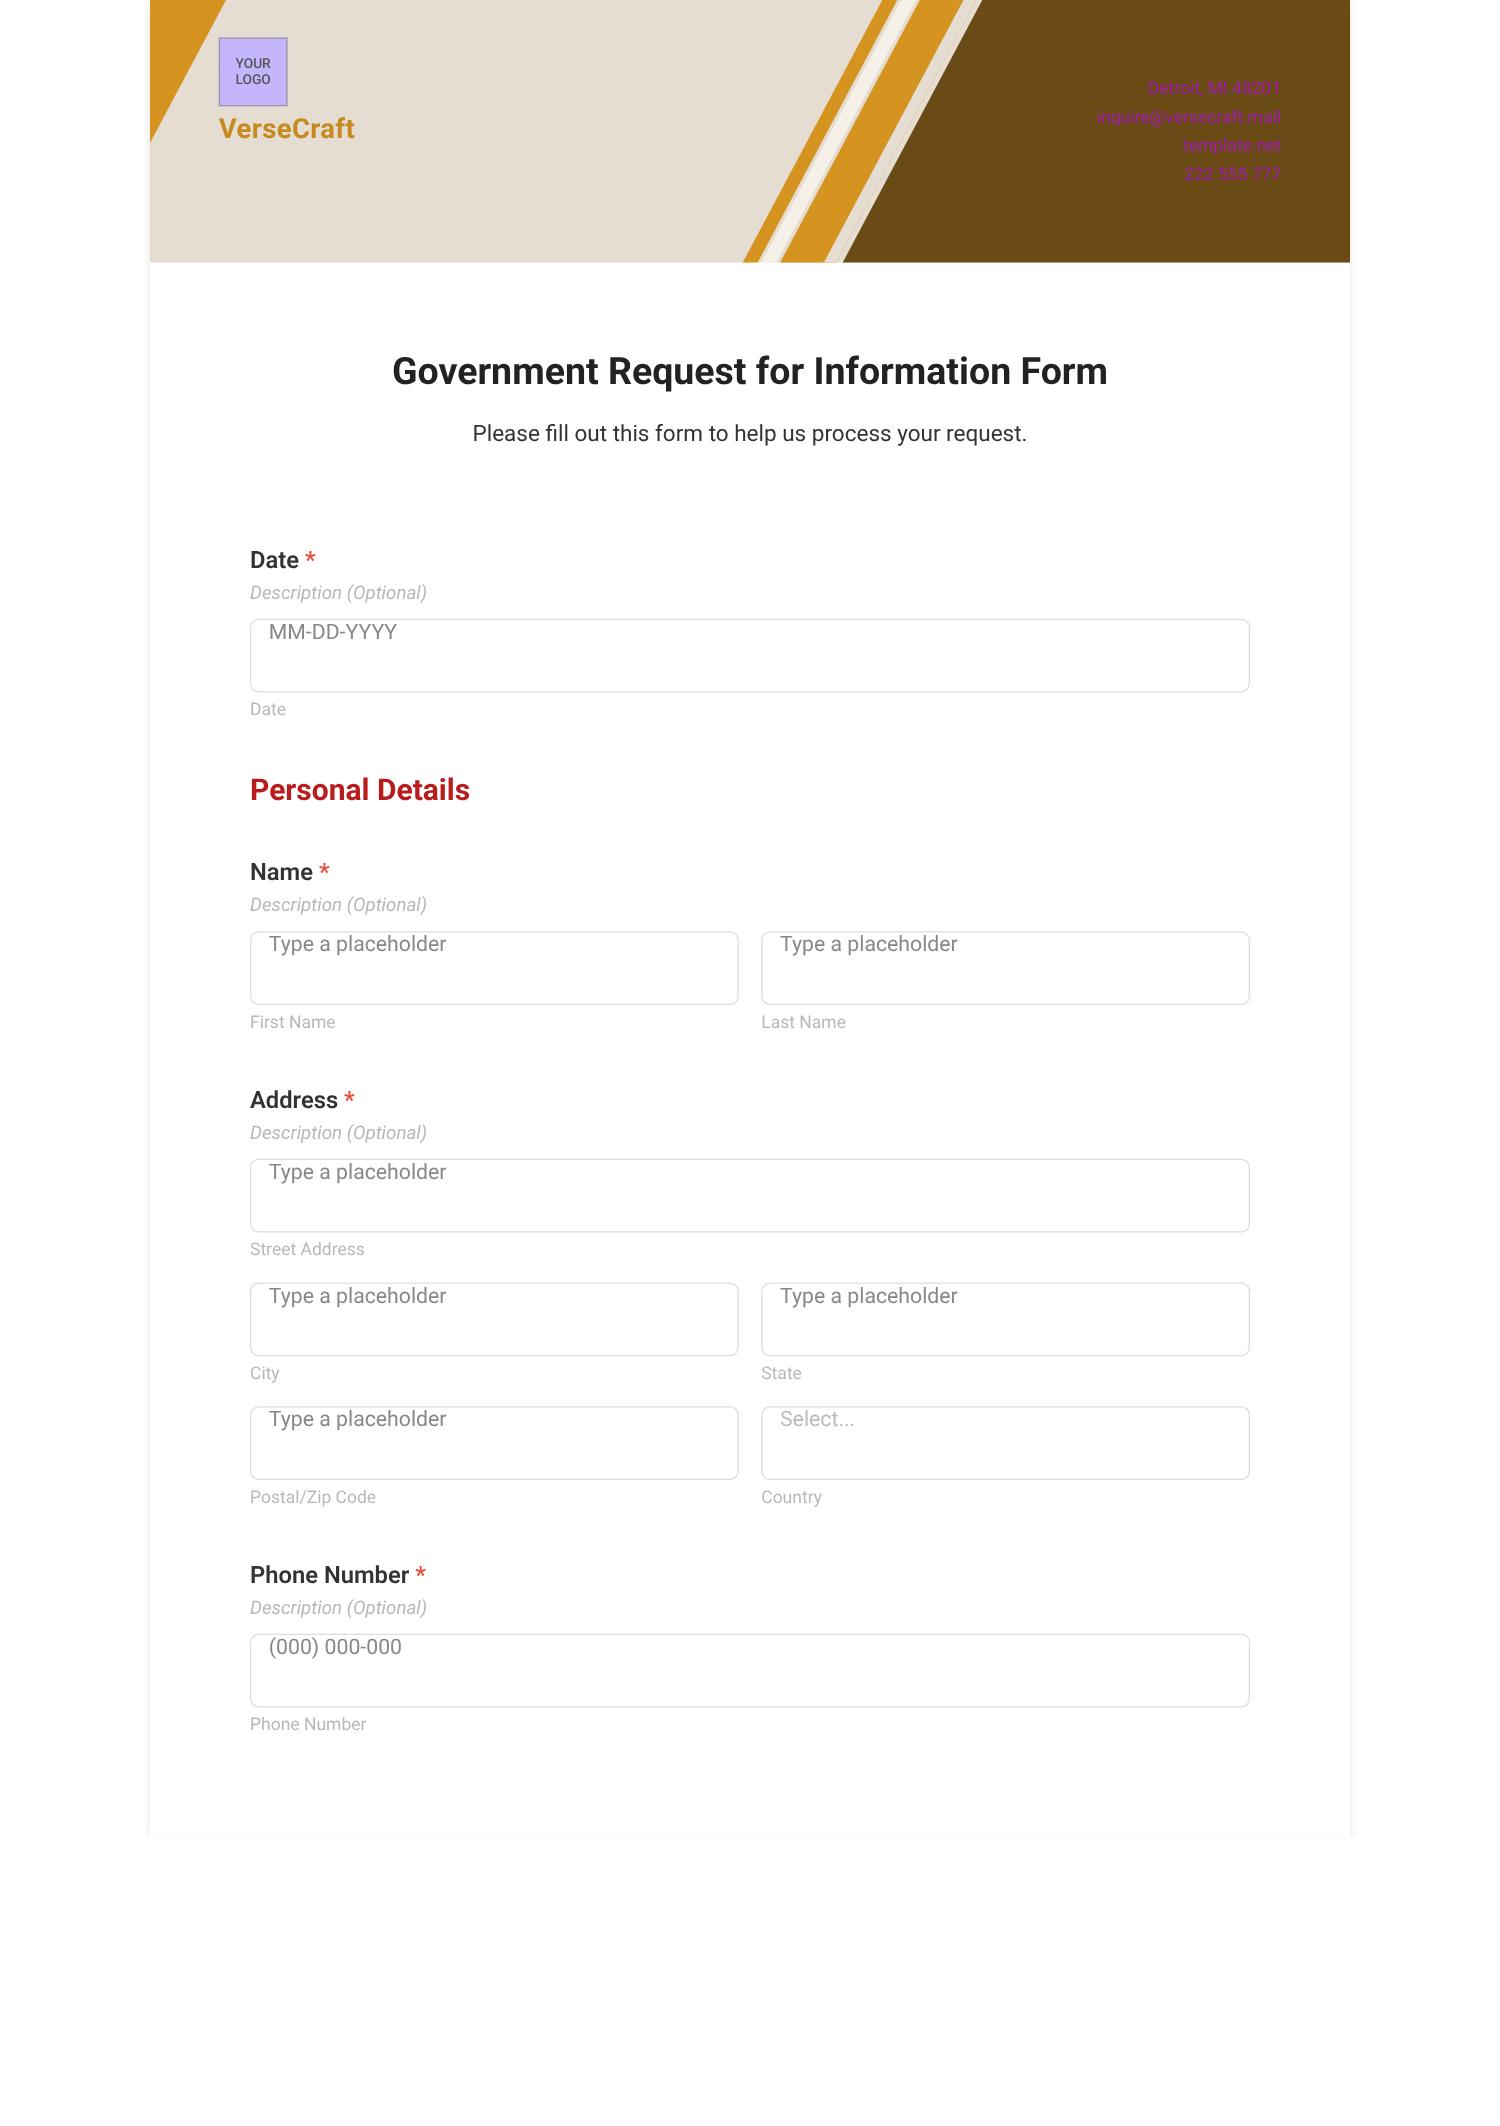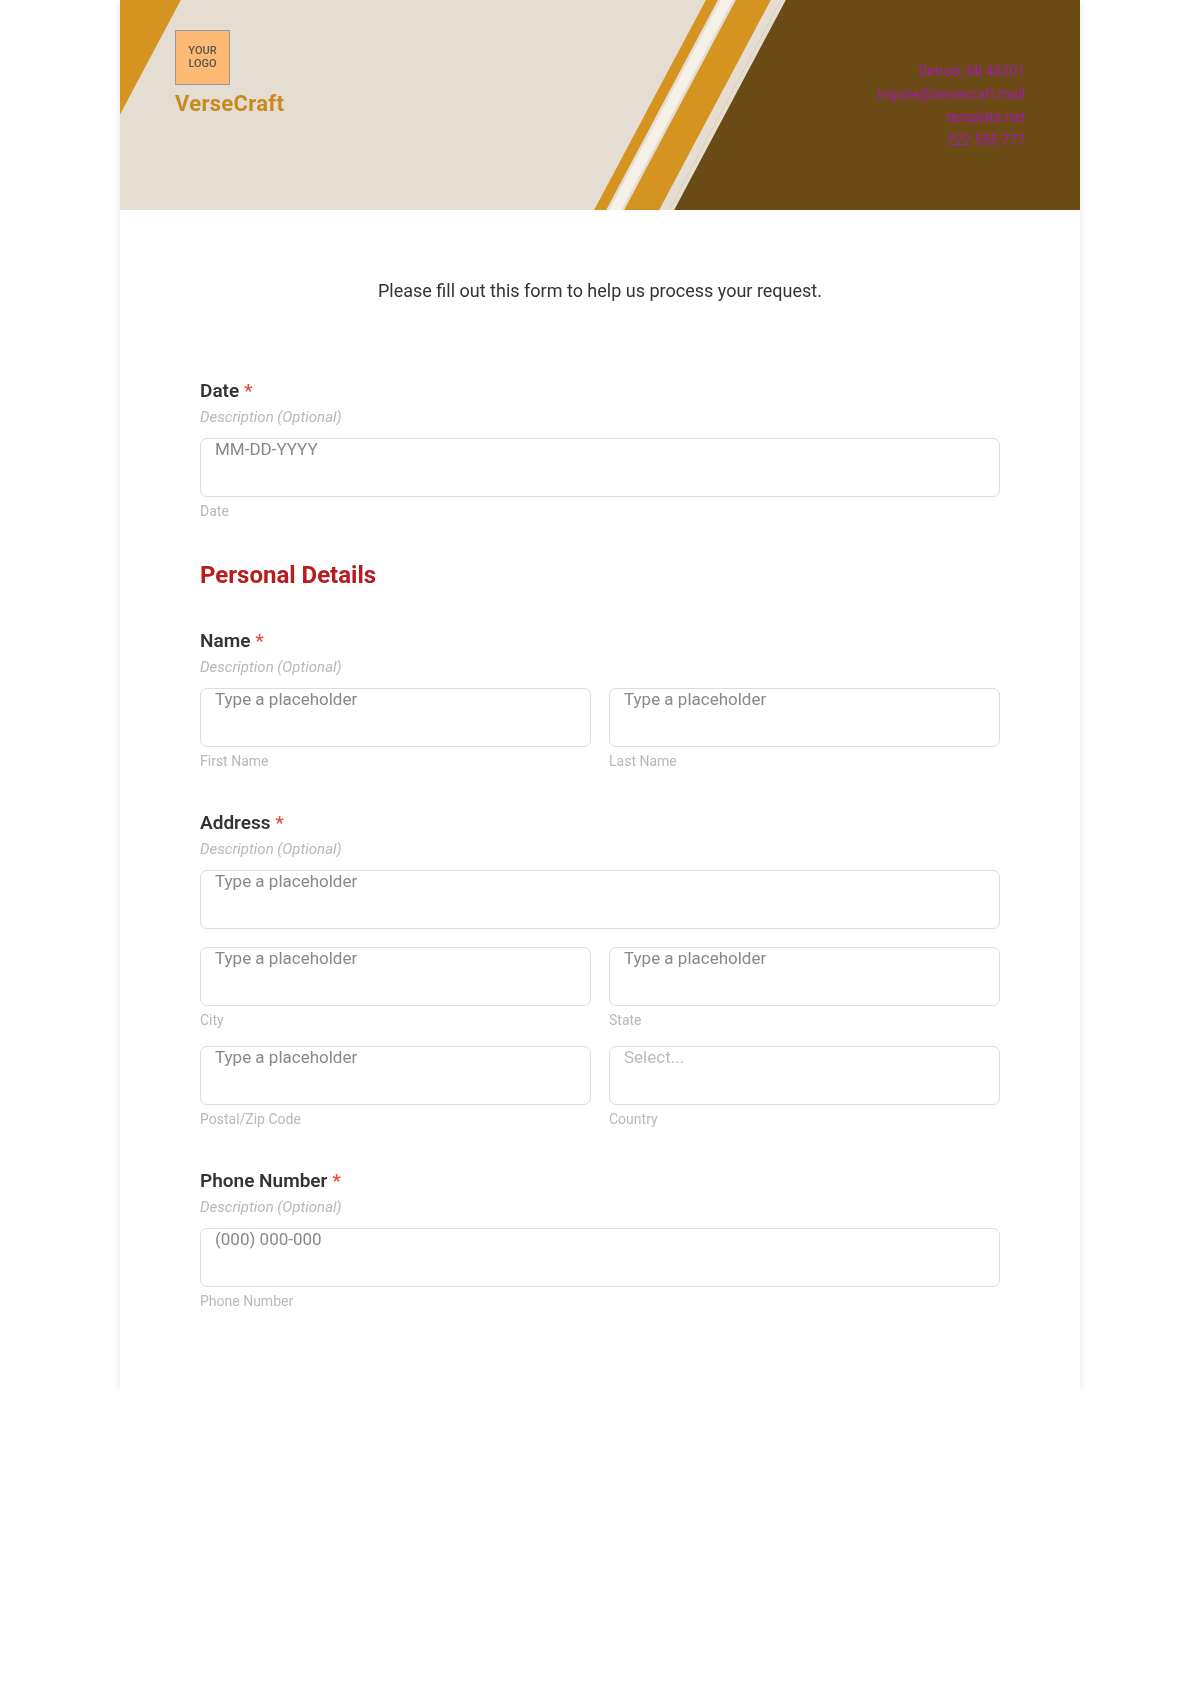--- a/index.html
+++ b/index.html
@@ -44,21 +44,21 @@
   width: 55px;
   height: 55px;
   display: flex;
   align-items: center;
   justify-content: center;
   font-size: 11px;
   line-height: 1.1;
   color: #555;
   text-align: center;
   font-weight: 500;
-  background: #fdba74;
+  background: #c4b5fd;
 }
 .brand {
   margin-top: 6px;
   font-size: 22px;
   font-weight: 700;
   color: #c78a1e;
   letter-spacing: 0.3px;
   text-align: center;
 }
 .contact {
@@ -160,20 +160,21 @@
 
     <div class="contact">
       <div>Detroit, MI 48201</div>
       <div>inquire@versecraft.mail</div>
       <div>template.net</div>
       <div>222 555 777</div>
     </div>
   </div>
 
   <div class="content">
+    <h1 class="form-title">Government Request for Information Form</h1>
     <p class="form-subtitle">Please fill out this form to help us process your request.</p>
 
     <div class="field-group">
       <div class="field-label">
         <span>Date</span>
         <span class="req">*</span>
       </div>
       <div class="field-desc">Description (Optional)</div>
       <div class="input">
         <span>MM-DD-YYYY</span>
@@ -209,20 +210,21 @@
       <div class="field-label">
         <span>Address</span>
         <span class="req">*</span>
       </div>
       <div class="field-desc">Description (Optional)</div>
 
       <div class="addr-row">
         <div class="input">
           <span>Type a placeholder</span>
         </div>
+        <div class="sub-label">Street Address</div>
       </div>
 
       <div class="row addr-row">
         <div class="col">
           <div class="input">
             <span>Type a placeholder</span>
           </div>
           <div class="sub-label">City</div>
         </div>
         <div class="col">

